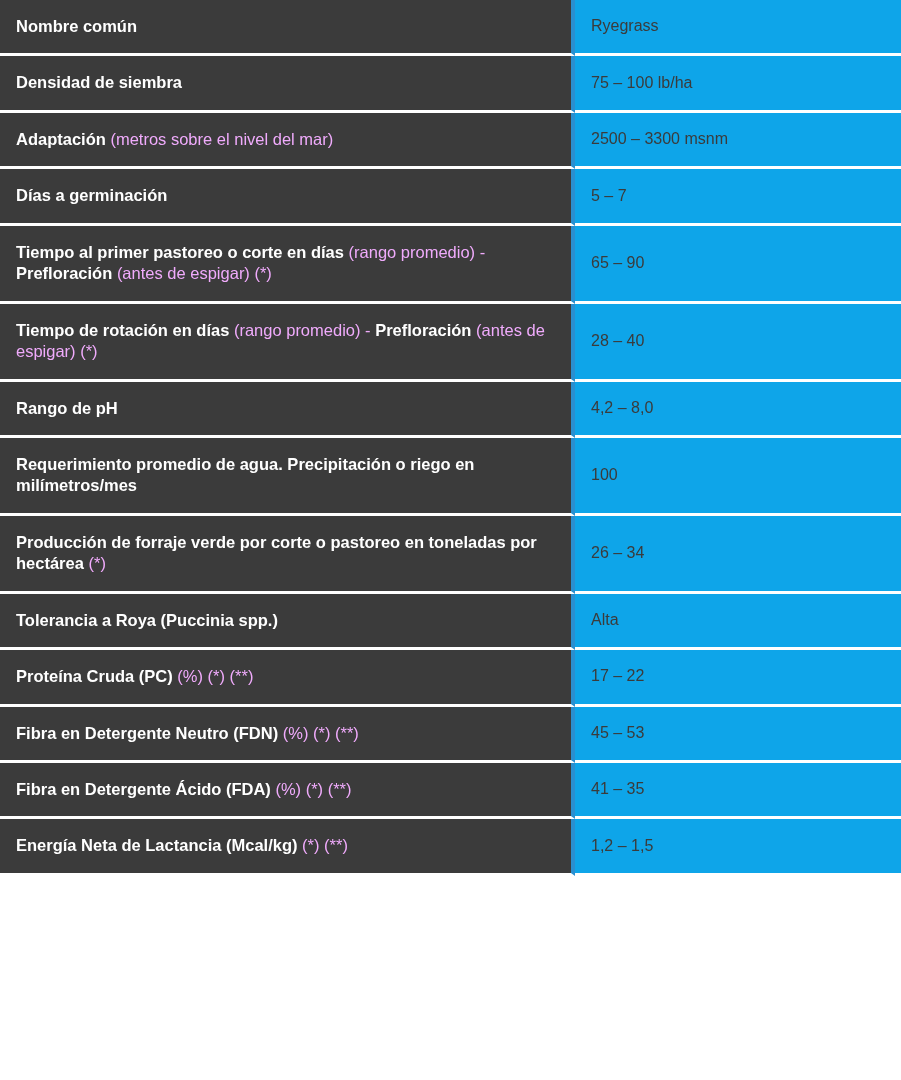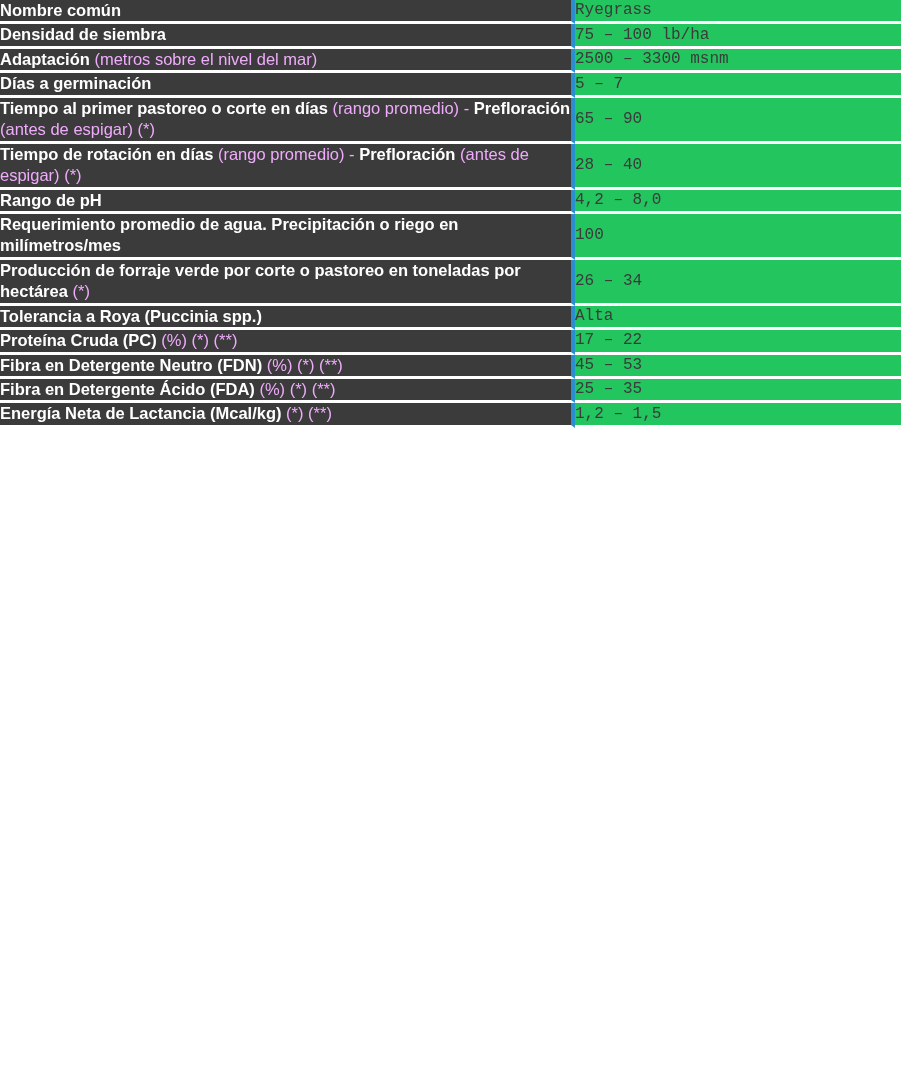--- a/index.html
+++ b/index.html
@@ -14,42 +14,41 @@
     overflow: hidden;
   }
   .spec-table {
     width: 901px;
     border-collapse: separate;
     border-spacing: 0 0;
     table-layout: fixed;
   }
   .spec-table tr.spec-row > td {
     vertical-align: middle;
-    padding: 0;
+    padding: 16px;
   }
   .label-cell {
     width: 575px;
     background: #3b3b3b;
     color: #ffffff;
     font-size: 16.5px;
     line-height: 1.3;
     padding: 13px 16px 14px 16px;
     border-bottom: 3px solid #ffffff;
     border-right: 4px solid #2a8fd0;
     box-sizing: border-box;
   }
   .value-cell {
-    background: #22c55e;
+    background: #0ea5e9;
     color: #3b3b3b;
     font-size: 16px;
     line-height: 1.3;
     padding: 13px 16px 14px 14px;
     border-bottom: 3px solid #ffffff;
     box-sizing: border-box;
-    font-family: Liberation Mono, monospace;
   }
   .lbl-strong {
     font-weight: bold;
   }
   .lbl-normal {
     font-weight: normal;
     color: #f0abfc;
   }
   .lbl-italic {
     font-weight: bold;
@@ -106,20 +105,20 @@
       <tr class="spec-row">
         <td class="label-cell"><span class="lbl-strong">Proteína Cruda (PC) </span><span class="lbl-normal">(%) (*) (**)</span></td>
         <td class="value-cell"><span>17 – 22</span></td>
       </tr>
       <tr class="spec-row">
         <td class="label-cell"><span class="lbl-strong">Fibra en Detergente Neutro (FDN) </span><span class="lbl-normal">(%) (*) (**)</span></td>
         <td class="value-cell"><span>45 – 53</span></td>
       </tr>
       <tr class="spec-row">
         <td class="label-cell"><span class="lbl-strong">Fibra en Detergente Ácido (FDA) </span><span class="lbl-normal">(%) (*) (**)</span></td>
-        <td class="value-cell"><span>25 – 35</span></td>
+        <td class="value-cell"><span>41 – 35</span></td>
       </tr>
       <tr class="spec-row">
         <td class="label-cell"><span class="lbl-strong">Energía Neta de Lactancia (Mcal/kg) </span><span class="lbl-normal">(*) (**)</span></td>
         <td class="value-cell"><span>1,2 – 1,5</span></td>
       </tr>
     </tbody>
 </table>
 
 </body></html>

